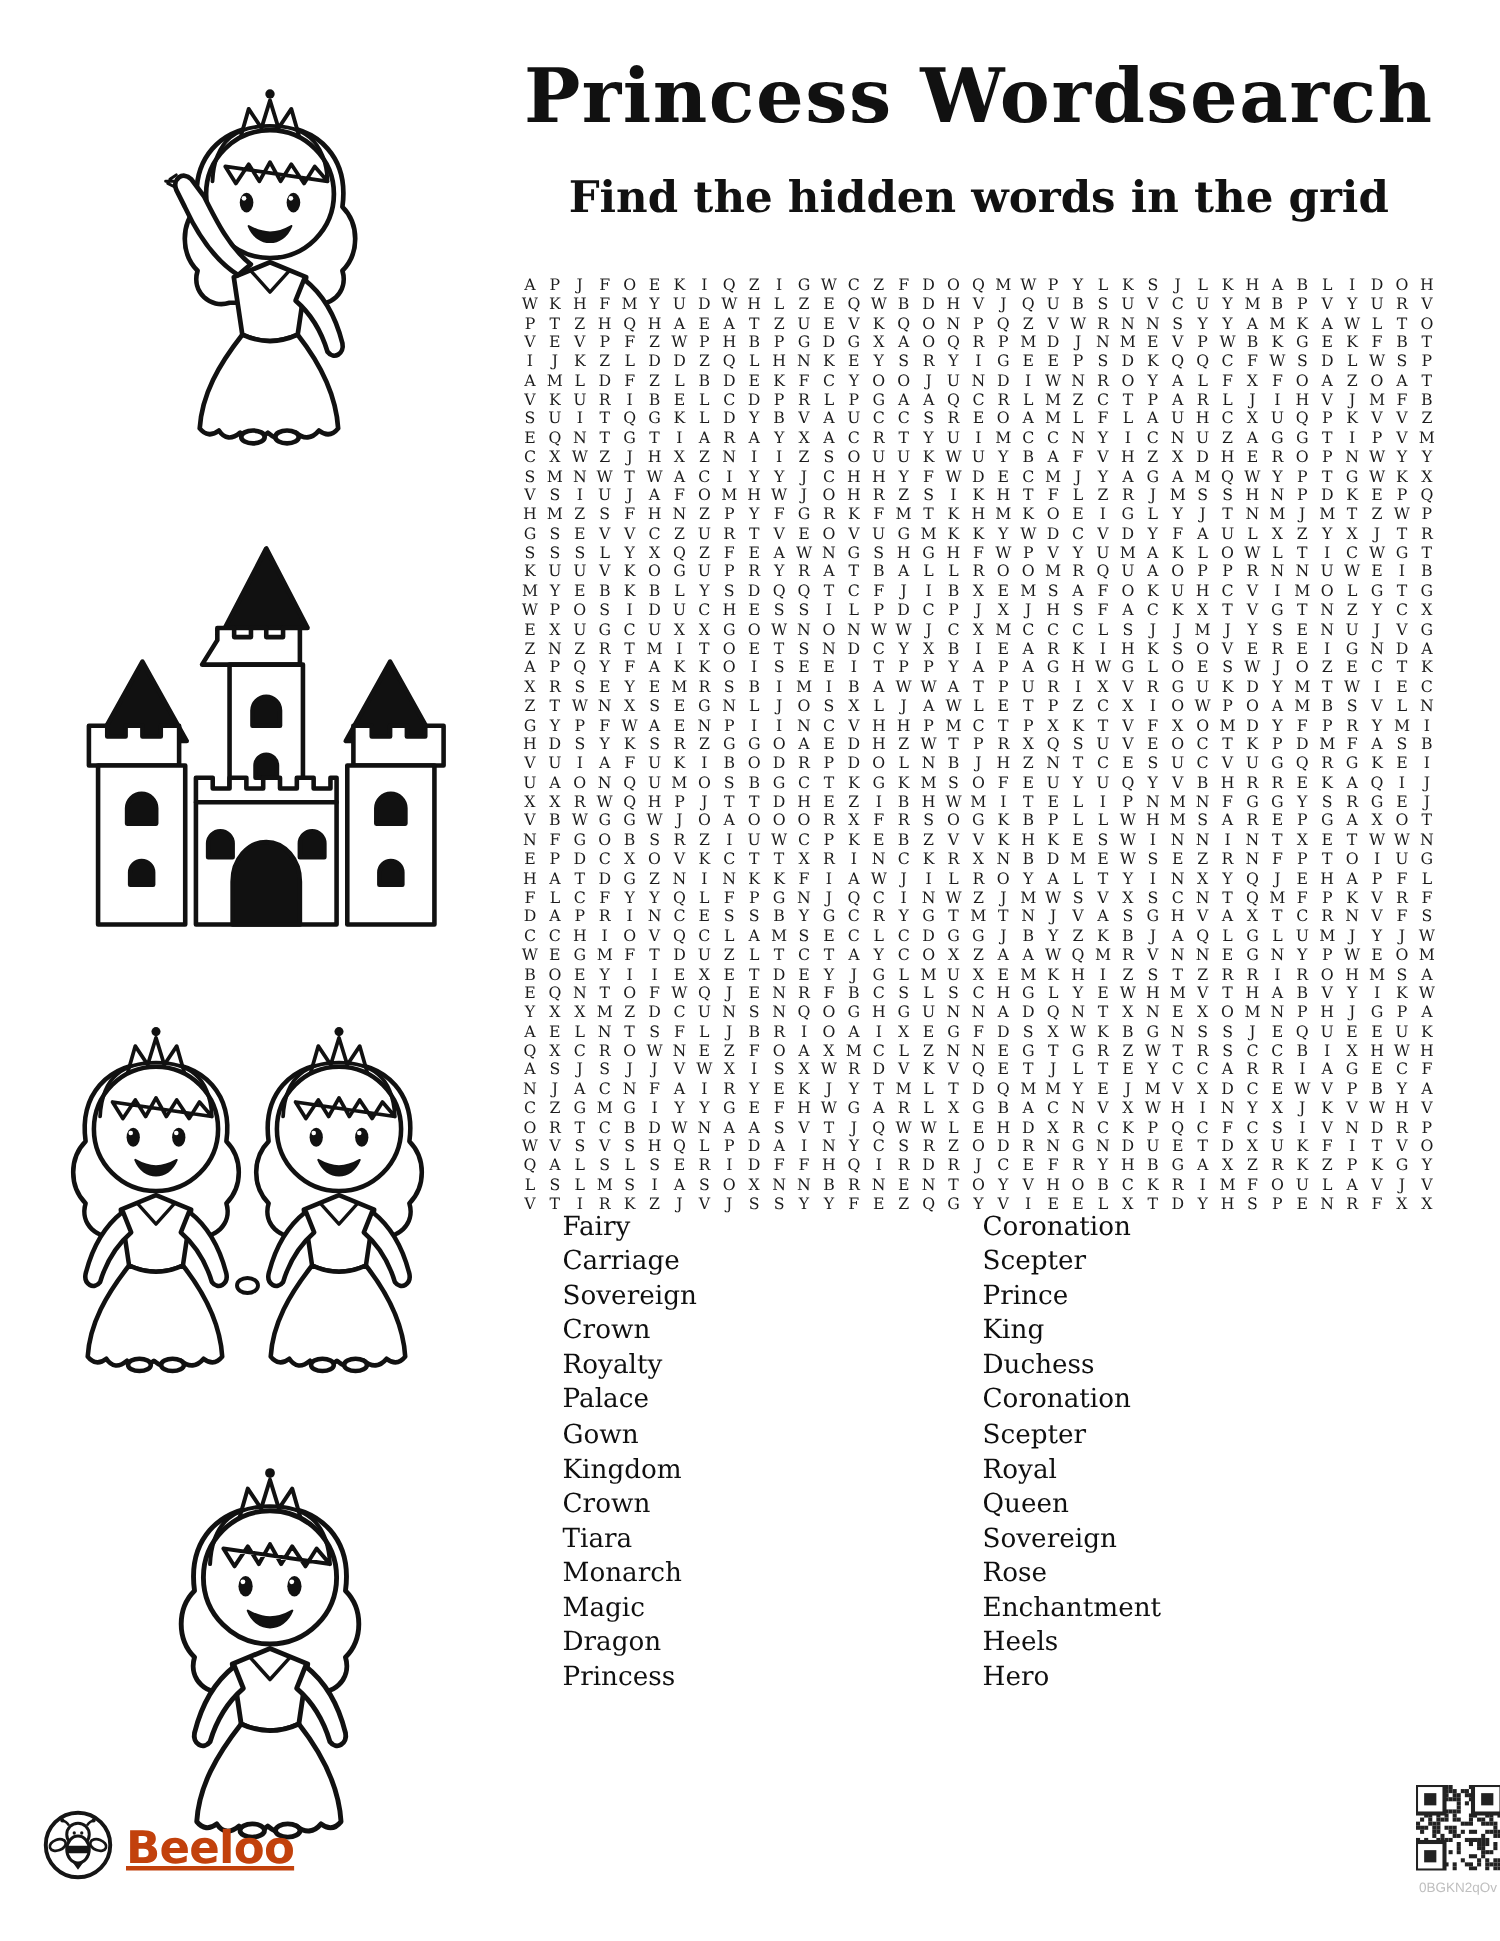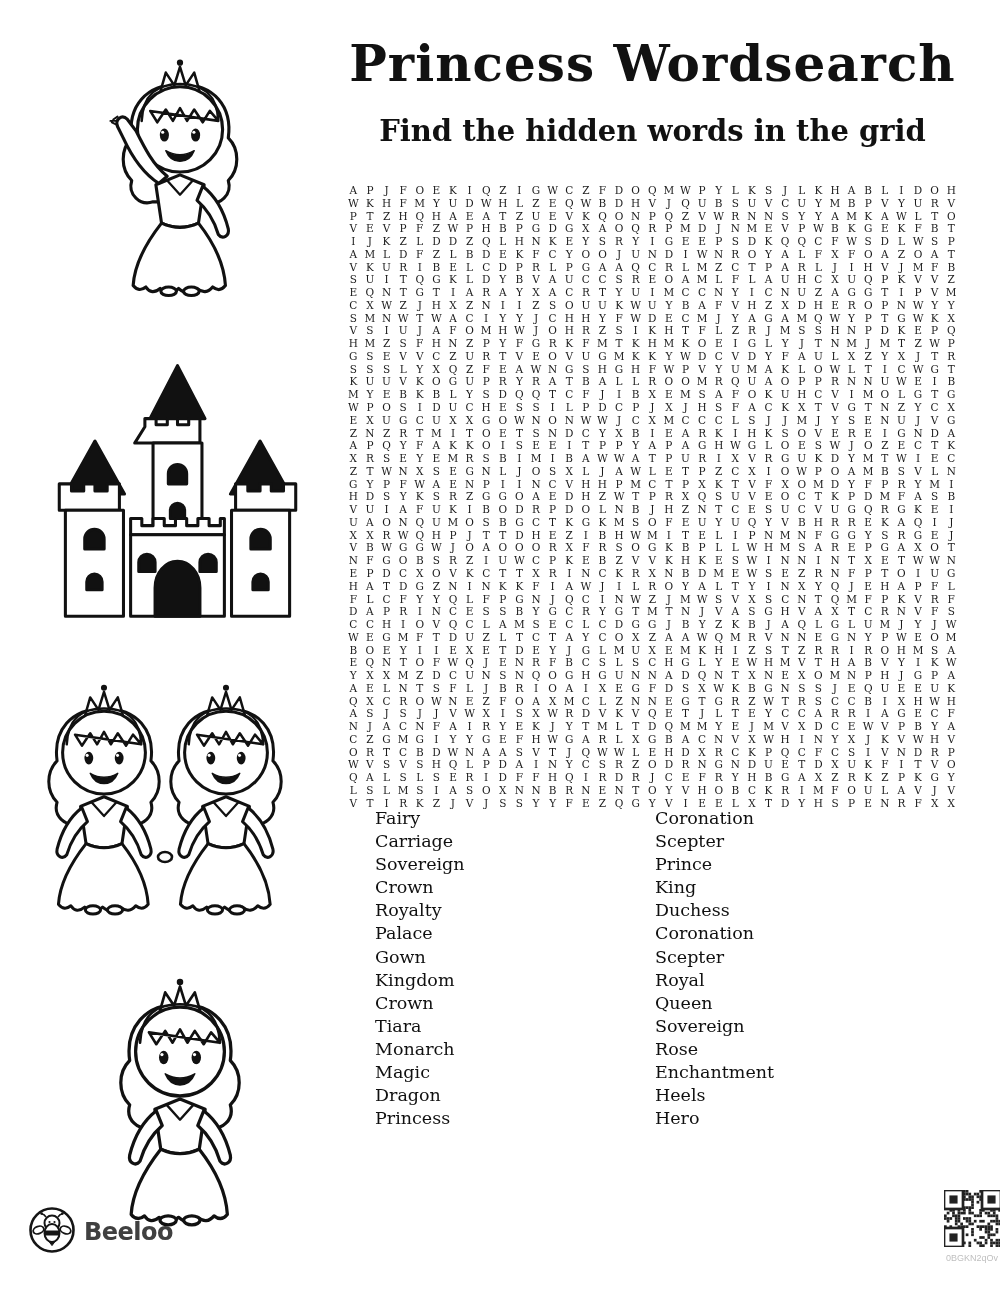--- a/index.html
+++ b/index.html
@@ -18,22 +18,22 @@
   
   .wordlist{position:absolute;top:807px;}
   .wordlist.left{left:375px;}
   .wordlist.right{left:655px;}
   .word{font-size:17.5px;line-height:23.1px;color:#101010;}
   
   .illus{position:absolute;}
   .illus svg{display:block;width:100%;height:100%;}
   
   .brand{position:absolute;left:28px;top:1206px;display:flex;align-items:center;gap:8px;}
-  .brand-text{font-family:"DejaVu Sans",sans-serif;font-weight:bold;font-size:24px;
-              letter-spacing:-0.5px;color:#404040;}
+  .brand-text{font-family:"DejaVu Sans",sans-serif;font-weight:bold;font-size:30px;
+              letter-spacing:-0.5px;color:#c2410c;text-decoration:underline;}
   .copyright{position:absolute;left:0;top:1255px;width:1000px;text-align:center;
              font-family:"Liberation Sans",sans-serif;font-size:13px;color:#b3b3b3;}
   .qr-wrap{position:absolute;left:903px;top:1190px;width:60px;text-align:center;margin-left:39px;}
   .qr-label{font-family:"Liberation Sans",sans-serif;font-size:9px;color:#bfbfbf;margin-top:2px;}
   .defs-holder{position:absolute;width:0;height:0;overflow:hidden;}
 </style>
 </head>
 <body>
 
 <div class="page">

